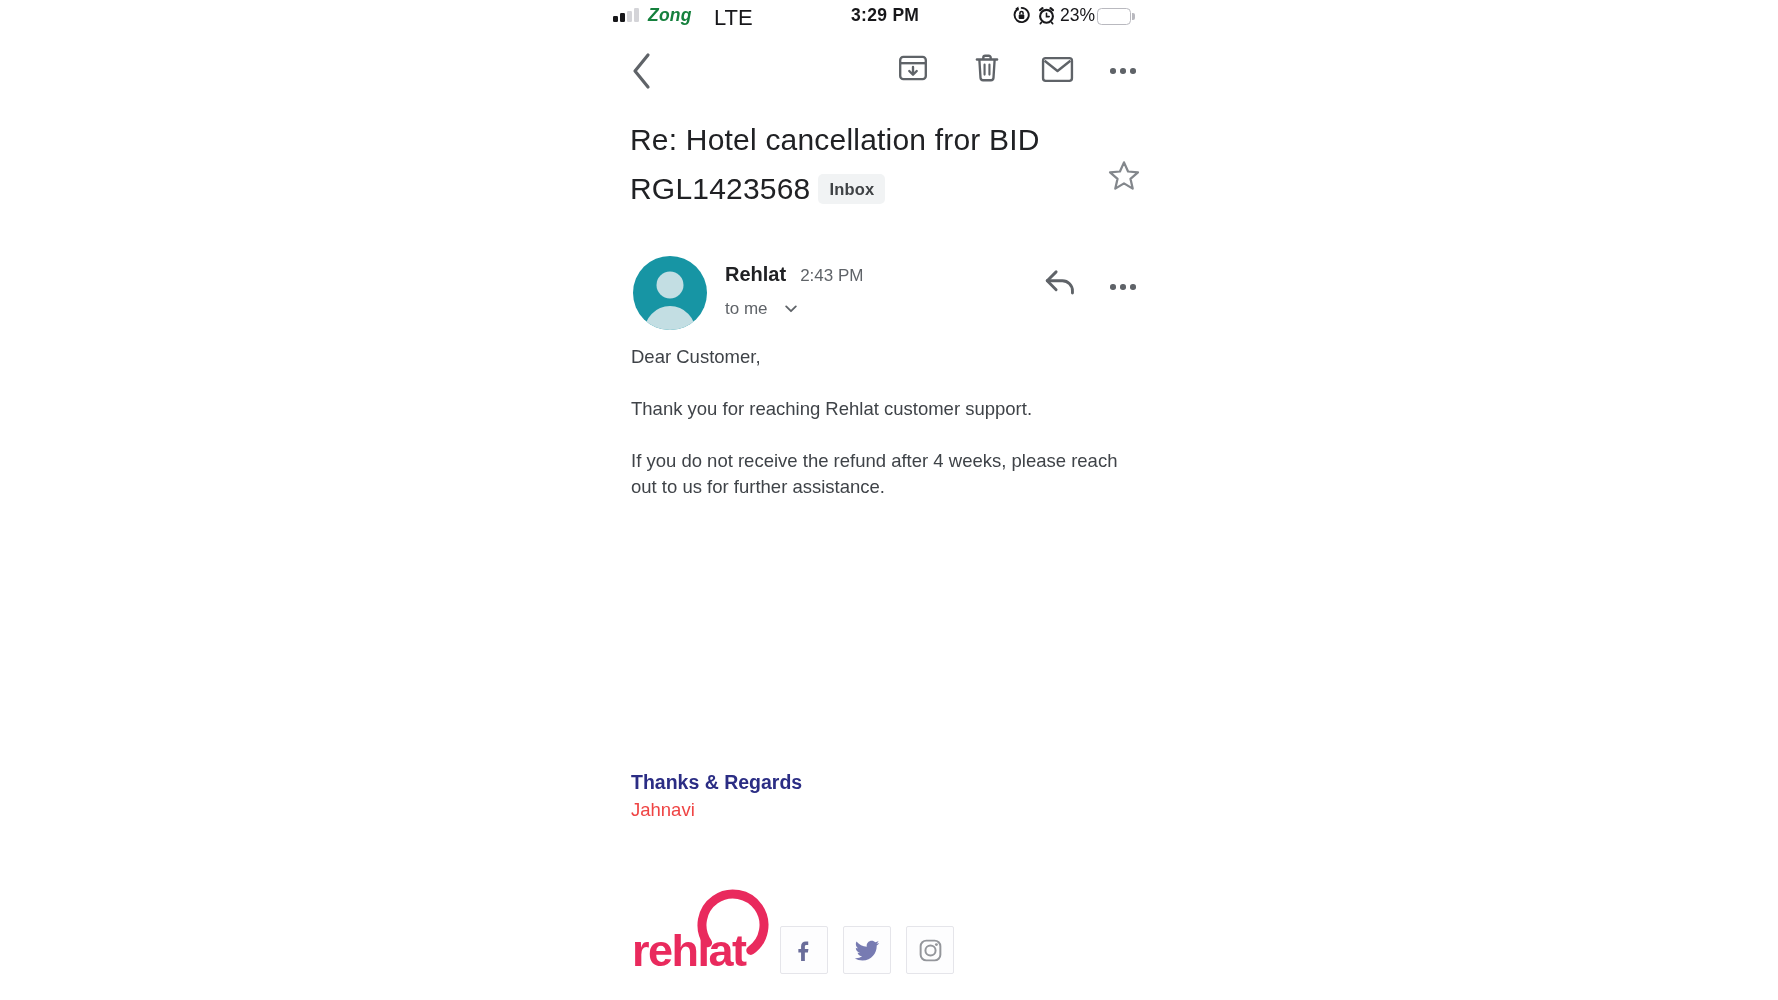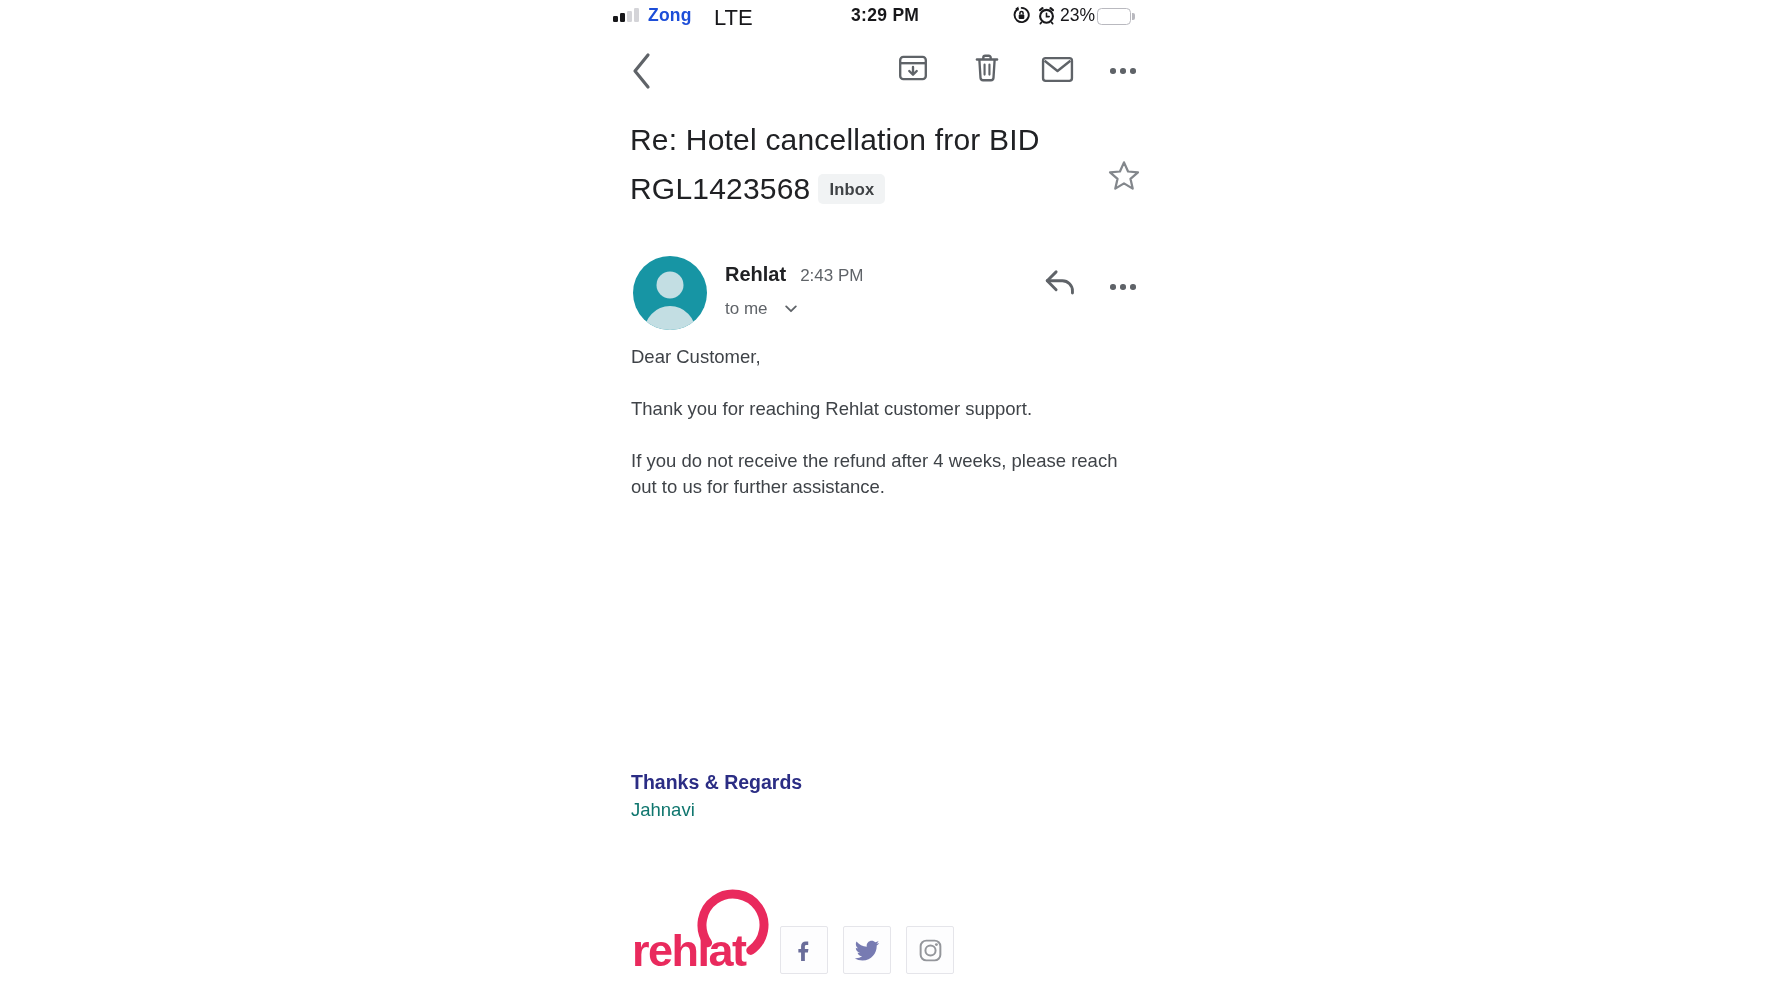--- a/index.html
+++ b/index.html
@@ -5,21 +5,21 @@
   * { margin:0; padding:0; box-sizing:border-box; }
   html,body { background:#fff; }
   .canvas {
     position:relative; width:1778px; height:1000px; background:#ffffff;
     font-family:"Liberation Sans","DejaVu Sans",sans-serif; color:#1f1f1f;
     overflow:hidden;
   }
   .abs { position:absolute; }
 
   
-  .carrier { left:648px; top:5px; font-size:17.5px; font-weight:700; color:#1d4ed8; letter-spacing:.2px; }
+  .carrier { left:648px; top:5px; font-size:17.5px; font-weight:700; color:#15803d; letter-spacing:.2px;font-style:italic; }
   .network { left:714px; top:5px; font-size:22px; font-weight:400; color:#17171a; }
   .clock   { left:851px; top:5px; font-size:17.5px; font-weight:700; color:#17171a; letter-spacing:.3px; }
   .signal  { left:613px; top:8px; display:flex; align-items:flex-end; gap:2.5px; height:14px; }
   .signal i { display:block; width:4.5px; border-radius:1.2px; }
   .signal .b1{ height:6px;  background:#17171a; }
   .signal .b2{ height:9px;  background:#17171a; }
   .signal .b3{ height:11.5px; background:#d4d4d8; }
   .signal .b4{ height:14px; background:#d4d4d8; }
   .lockrot { left:1012px; top:6px; }
   .alarm   { left:1037px; top:6px; }
@@ -55,21 +55,21 @@
   .tome { left:725px; top:299px; display:flex; align-items:center; gap:17px;
           font-size:17px; color:#5f6368; background:none; border:none; cursor:pointer; }
   .reply { left:1042px; top:268px; }
   .more-msg { left:1110px; top:284px; }
 
   
   .body { left:631px; top:344px; width:494px; font-size:18.5px; line-height:26px; color:#3f4348; }
   .body p { margin:0 0 26px; white-space:pre-wrap; }
   .sig { left:631px; top:771px; }
   .sig-closing { font-size:19.5px; font-weight:700; color:#2b2d84; margin-bottom:5px; }
-  .sig-name { font-size:18.5px; color:#0f766e; }
+  .sig-name { font-size:18.5px; color:#ef4444; }
 
   
   .logo { left:630px; top:884px; width:160px; height:105px; }
   .logo-text { position:absolute; left:2px; top:41px; font-size:45px; font-weight:700;
                color:#e92a5d; letter-spacing:-1.5px; }
   .logo-arc { position:absolute; left:67px; top:4px; }
   .social { left:780px; top:926px; display:flex; gap:15px; }
   .social-sq { width:48px; height:48px; border:1px solid #e5e5ea; background:#fdfdfe; border-radius:2px;
                display:flex; align-items:center; justify-content:center; cursor:pointer; padding:0; }
 </style>

